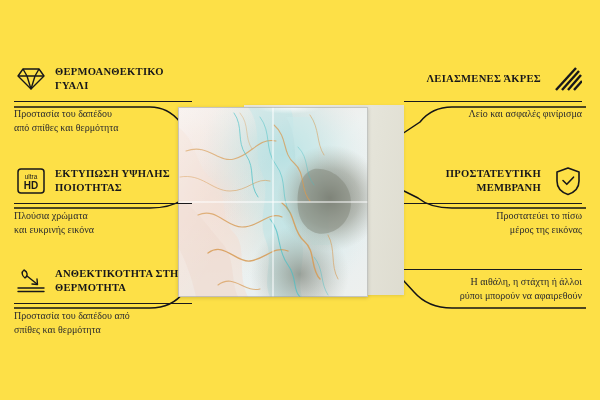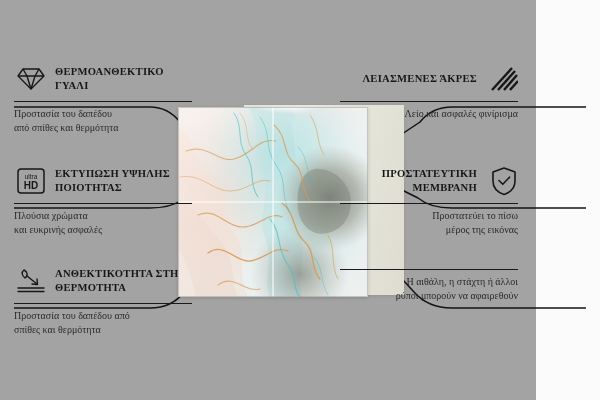--- a/index.html
+++ b/index.html
@@ -2,21 +2,21 @@
 <html><head>
 <meta charset="utf-8">
 <style>
   * { box-sizing: border-box; margin: 0; padding: 0; }
   html, body {
     width: 600px; height: 400px;
     background: #fbfbfb;
     font-family: "Liberation Serif", "DejaVu Serif", serif;
     overflow: hidden;
   }
-  #stage { position: relative; width: 536px; height: 400px; background: #a3a3a3; }
+  #stage { position: relative; width: 600px; height: 400px; background: #fde047; }
 
   
   #product { position: absolute; left: 178px; top: 107px; width: 226px; height: 190px; }
   .back-panel {
     position: absolute; left: 66px; top: -2px; width: 160px; height: 190px;
     background: linear-gradient(100deg,#e9e8df 0%,#eeeee6 35%,#e4e3d8 72%,#dedcd0 100%);
     box-shadow: 0 1px 3px rgba(0,0,0,.10);
   }
   .glass-wrap {
     position: absolute; left: 0; top: 0; width: 190px; height: 190px;
@@ -197,21 +197,21 @@
         <svg width="30" height="28" viewBox="0 0 30 28">
           <rect x="2" y="2" width="26" height="24" rx="3" fill="none" stroke="#17171a" stroke-width="1.5"></rect>
           <text x="15" y="12" text-anchor="middle" font-family="Liberation Sans, sans-serif" font-size="6.4" fill="#17171a">ultra</text>
           <text x="15" y="22" text-anchor="middle" font-family="Liberation Sans, sans-serif" font-size="10" font-weight="bold" fill="#17171a">HD</text>
         </svg>
       </span>
       <span class="title">ΕΚΤΥΠΩΣΗ ΥΨΗΛΗΣ ΠΟΙΟΤΗΤΑΣ</span>
     </div>
     <div class="rule"></div>
     <div class="desc" style="white-space:pre-line">Πλούσια χρώματα
-και ευκρινής ασφαλές</div>
+και ευκρινής εικόνα</div>
   </div>
 
   <div class="feature feat-left" style="top:264px">
     <div class="head">
       <span class="ficon">
         <svg width="30" height="28" viewBox="0 0 30 28" fill="none" stroke="#17171a" stroke-width="1.4" stroke-linecap="round" stroke-linejoin="round">
           <path d="M8 3 C12 5 12 9 9 11 C6 9 5 5 8 3 Z"></path>
           <path d="M11 9 L21 17"></path>
           <path d="M16 17 L21.5 17.5 L21 12"></path>
           <path d="M2 21 H28 M2 24.5 H28"></path>

